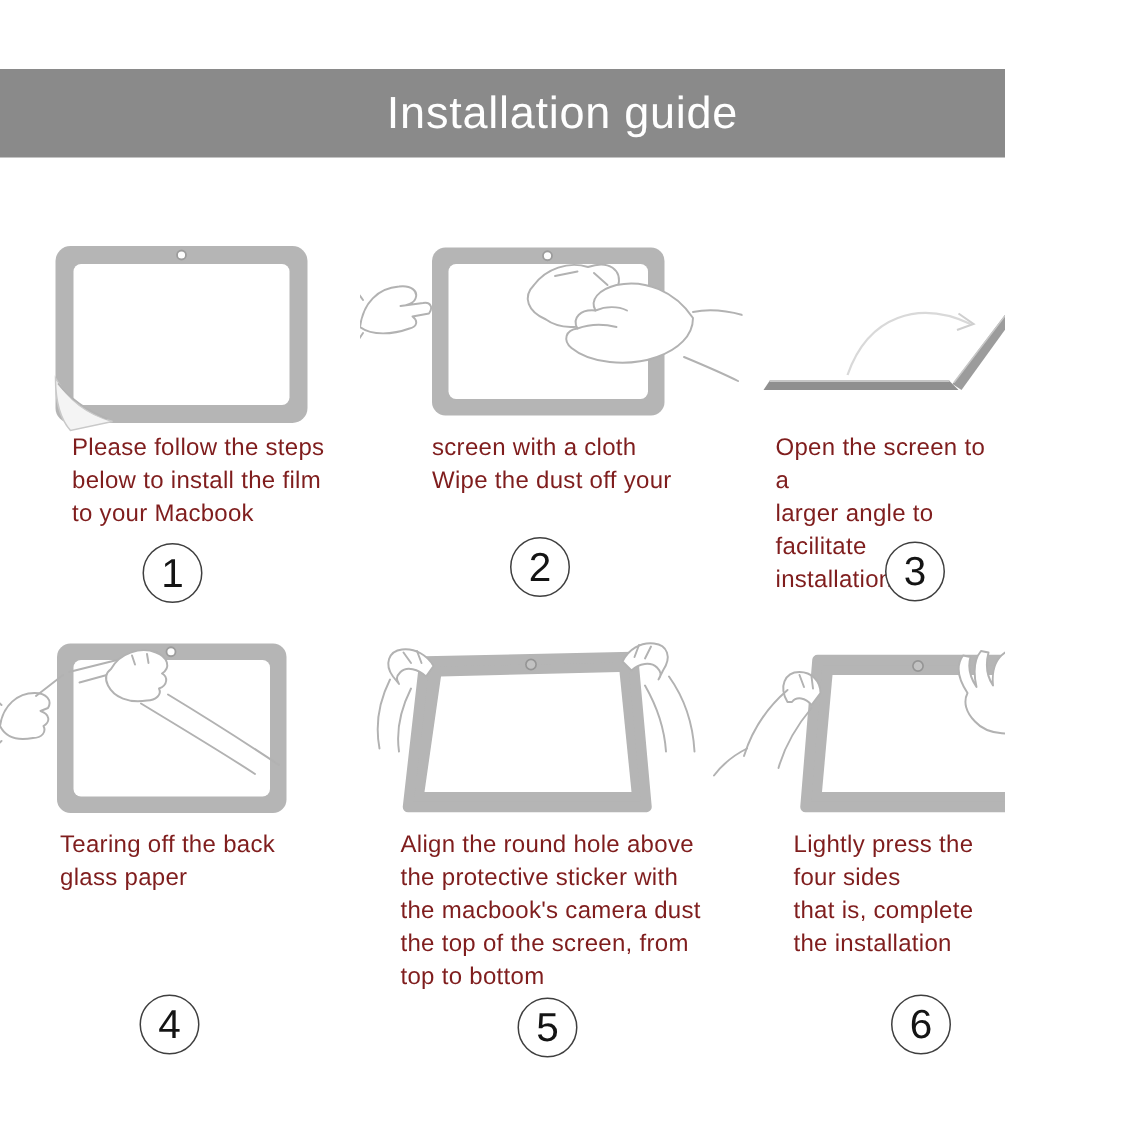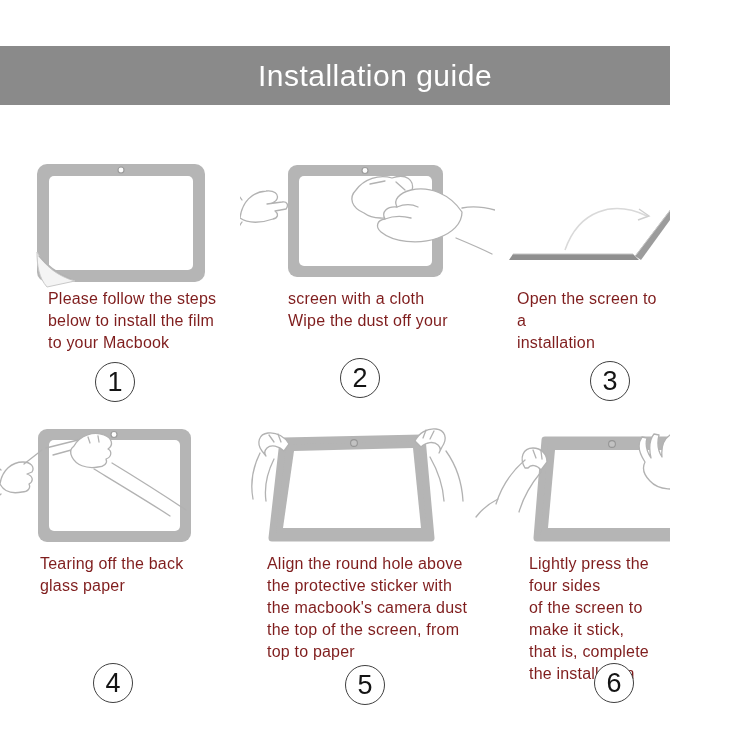--- a/index.html
+++ b/index.html
@@ -135,36 +135,36 @@
     <div>Please follow the steps</div>
     <div>below to install the film</div>
     <div>to your Macbook</div>
   </div>
   <div class="caption cap2">
     <div>screen with a cloth</div>
     <div>Wipe the dust off your</div>
   </div>
   <div class="caption cap3">
     <div>Open the screen to a</div>
+    <div>larger angle to facilitate</div>
     <div>installation</div>
   </div>
   <div class="caption cap4">
     <div>Tearing off the back</div>
     <div>glass paper</div>
   </div>
   <div class="caption cap5">
     <div>Align the round hole above</div>
     <div>the protective sticker with</div>
     <div>the macbook's camera dust</div>
     <div>the top of the screen, from</div>
-    <div>top to paper</div>
+    <div>top to bottom</div>
   </div>
   <div class="caption cap6">
     <div>Lightly press the four sides</div>
-    <div>of the screen to make it stick,</div>
     <div>that is, complete the installation</div>
   </div>
 
   <div class="badge b1">1</div>
   <div class="badge b2">2</div>
   <div class="badge b3">3</div>
   <div class="badge b4">4</div>
   <div class="badge b5">5</div>
   <div class="badge b6">6</div>
 

